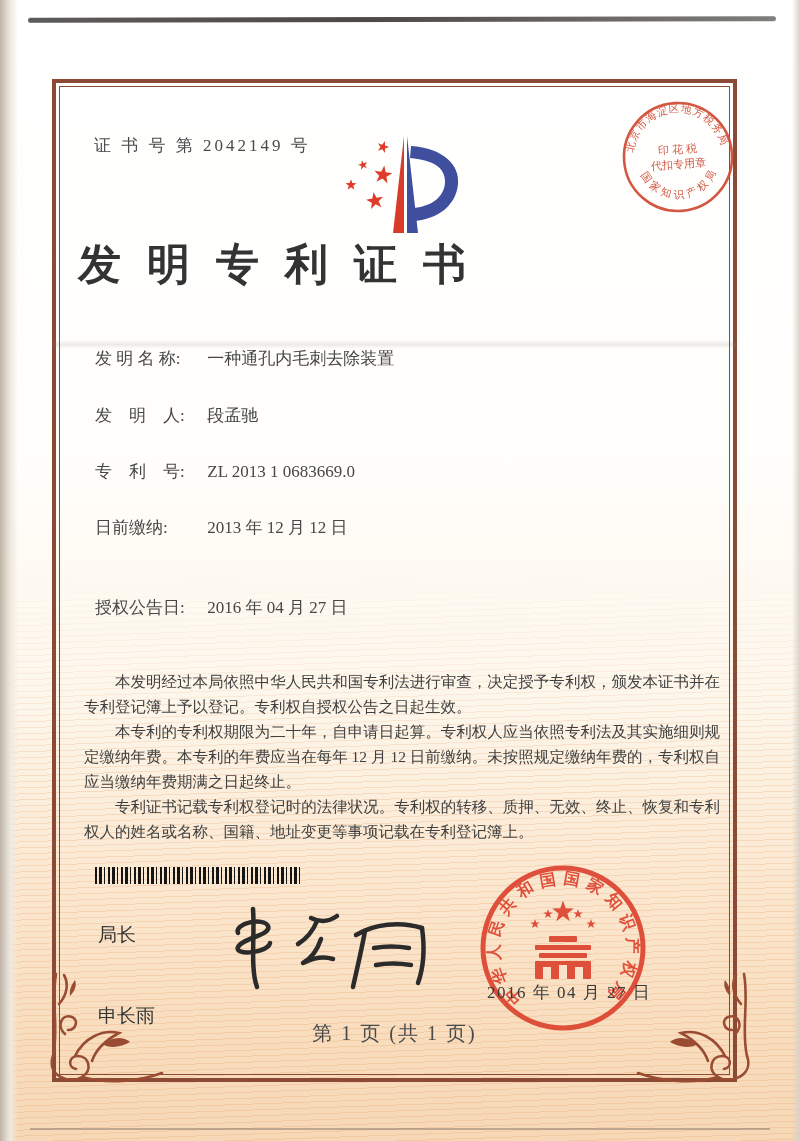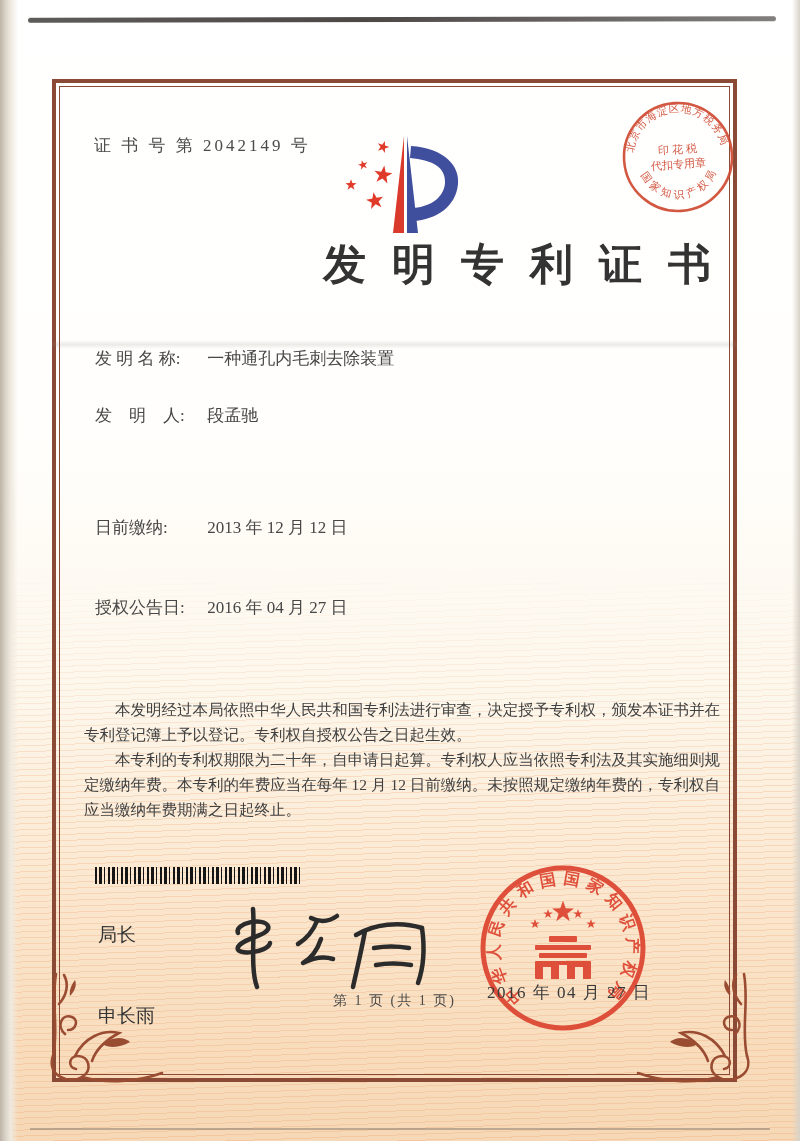--- a/index.html
+++ b/index.html
@@ -32,47 +32,47 @@
     filter:blur(.6px);transform:rotate(-.12deg);border-radius:3px;}
   .scan-left{position:absolute;left:0;top:0;width:18px;height:1141px;
     background:linear-gradient(90deg,#bdb4a7 0,#ded7cb 35%,#efe9df 60%,rgba(255,255,255,0) 100%);}
   .scan-right{position:absolute;right:0;top:0;width:8px;height:1141px;
     background:linear-gradient(270deg,#d8d2c8 0,rgba(255,255,255,0) 100%);}
   .scan-bottom{position:absolute;left:30px;top:1128px;width:740px;height:2px;background:rgba(120,108,98,.45);}
   .fold-shadow{position:absolute;left:52px;top:340px;width:685px;height:9px;
     background:linear-gradient(180deg,rgba(140,130,120,0) 0,rgba(140,130,120,.16) 50%,rgba(140,130,120,0) 100%);}
   
   .cert-no{position:absolute;left:94px;top:134px;font-size:17px;letter-spacing:3px;color:#4a4a4a;}
-  .doc-title{position:absolute;left:52px;top:236px;width:685px;text-align:right;
+  .doc-title{position:absolute;left:52px;top:236px;width:685px;text-align:left;
     font-size:43px;font-weight:bold;color:#333;letter-spacing:26px;text-indent:26px;}
   
   .logo{position:absolute;left:338px;top:132px;width:132px;height:106px;}
   
   .tax-stamp{position:absolute;left:618px;top:97px;width:120px;height:120px;opacity:.92;transform:rotate(-4deg);}
   
   .field{position:absolute;left:95px;font-size:17px;color:#474747;white-space:nowrap;}
   .field .lbl{display:inline-block;min-width:96px;}
   .field .val{margin-left:12px;}
   
   .body-text{position:absolute;left:84px;top:669px;width:636px;font-size:15.5px;line-height:25px;
-    text-align:justify;color:#404040;margin-top:28px;}
+    text-align:justify;color:#404040;}
   .body-text p{margin:0;text-indent:2em;}
   
   .barcode{position:absolute;left:95px;top:867px;width:206px;height:17px;
     background:repeating-linear-gradient(90deg,#151515 0 2px,transparent 2px 4px,#151515 4px 7px,transparent 7px 9px,#151515 9px 10px,transparent 10px 13px);}
   
   .signer-title{position:absolute;left:98px;top:922px;font-size:19px;color:#333;font-family:Liberation Mono, monospace;}
   .signer-name{position:absolute;left:98px;top:955px;font-size:19px;color:#333;font-family:Liberation Sans, sans-serif;margin-top:48px;}
   .signature{position:absolute;left:222px;top:893px;width:215px;height:102px;}
   
   .seal{position:absolute;left:477px;top:862px;width:172px;height:172px;opacity:.93;}
   .seal-date{position:absolute;left:487px;top:981px;font-size:17px;letter-spacing:1.5px;color:#3a3a3a;z-index:6;}
   
-  .page-footer{position:absolute;left:52px;top:992px;width:685px;text-align:center;
-    font-size:14px;letter-spacing:2px;color:#4a4a4a;}
+  .page-footer{position:absolute;left:52px;top:1020px;width:685px;text-align:center;
+    font-size:20px;letter-spacing:2px;color:#4a4a4a;}
   
   .flourish{position:absolute;width:120px;height:118px;z-index:3;}
   .flourish.left{left:44px;top:972px;}
   .flourish.right{left:636px;top:972px;transform:scaleX(-1);}
   svg text{font-family:"Liberation Sans",sans-serif;}
 </style>
 </head>
 <body>
 
 <div id="page">
@@ -157,32 +157,37 @@
   <div class="doc-title">发明专利证书</div>
 
   <div class="field" style="top:347px">
     <span class="lbl">发 明 名 称:</span>
     <span class="val">一种通孔内毛刺去除装置</span>
   </div>
   <div class="field" style="top:404px">
     <span class="lbl">发　明　人:</span>
     <span class="val">段孟驰</span>
   </div>
+  <div class="field" style="top:460px">
+    <span class="lbl">专　利　号:</span>
+    <span class="val">ZL 2013 1 0683669.0</span>
+  </div>
   <div class="field" style="top:516px">
     <span class="lbl">日前缴纳:</span>
     <span class="val">2013 年 12 月 12 日</span>
   </div>
   <div class="field" style="top:596px">
     <span class="lbl">授权公告日:</span>
     <span class="val">2016 年 04 月 27 日</span>
   </div>
 
   <div class="body-text">
     <p>本发明经过本局依照中华人民共和国专利法进行审查，决定授予专利权，颁发本证书并在专利登记簿上予以登记。专利权自授权公告之日起生效。</p>
     <p>本专利的专利权期限为二十年，自申请日起算。专利权人应当依照专利法及其实施细则规定缴纳年费。本专利的年费应当在每年 12 月 12 日前缴纳。未按照规定缴纳年费的，专利权自应当缴纳年费期满之日起终止。</p>
+    <p>专利证书记载专利权登记时的法律状况。专利权的转移、质押、无效、终止、恢复和专利权人的姓名或名称、国籍、地址变更等事项记载在专利登记簿上。</p>
   </div>
 
   <div class="barcode"></div>
 
   <div class="signer-title">局长</div>
   <div class="signer-name">申长雨</div>
 
   <div class="signature">
     <svg viewBox="0 0 215 102" width="215" height="102">
       <g stroke="#2b2b2b" stroke-width="4.5" fill="none" stroke-linecap="round" stroke-linejoin="round">

